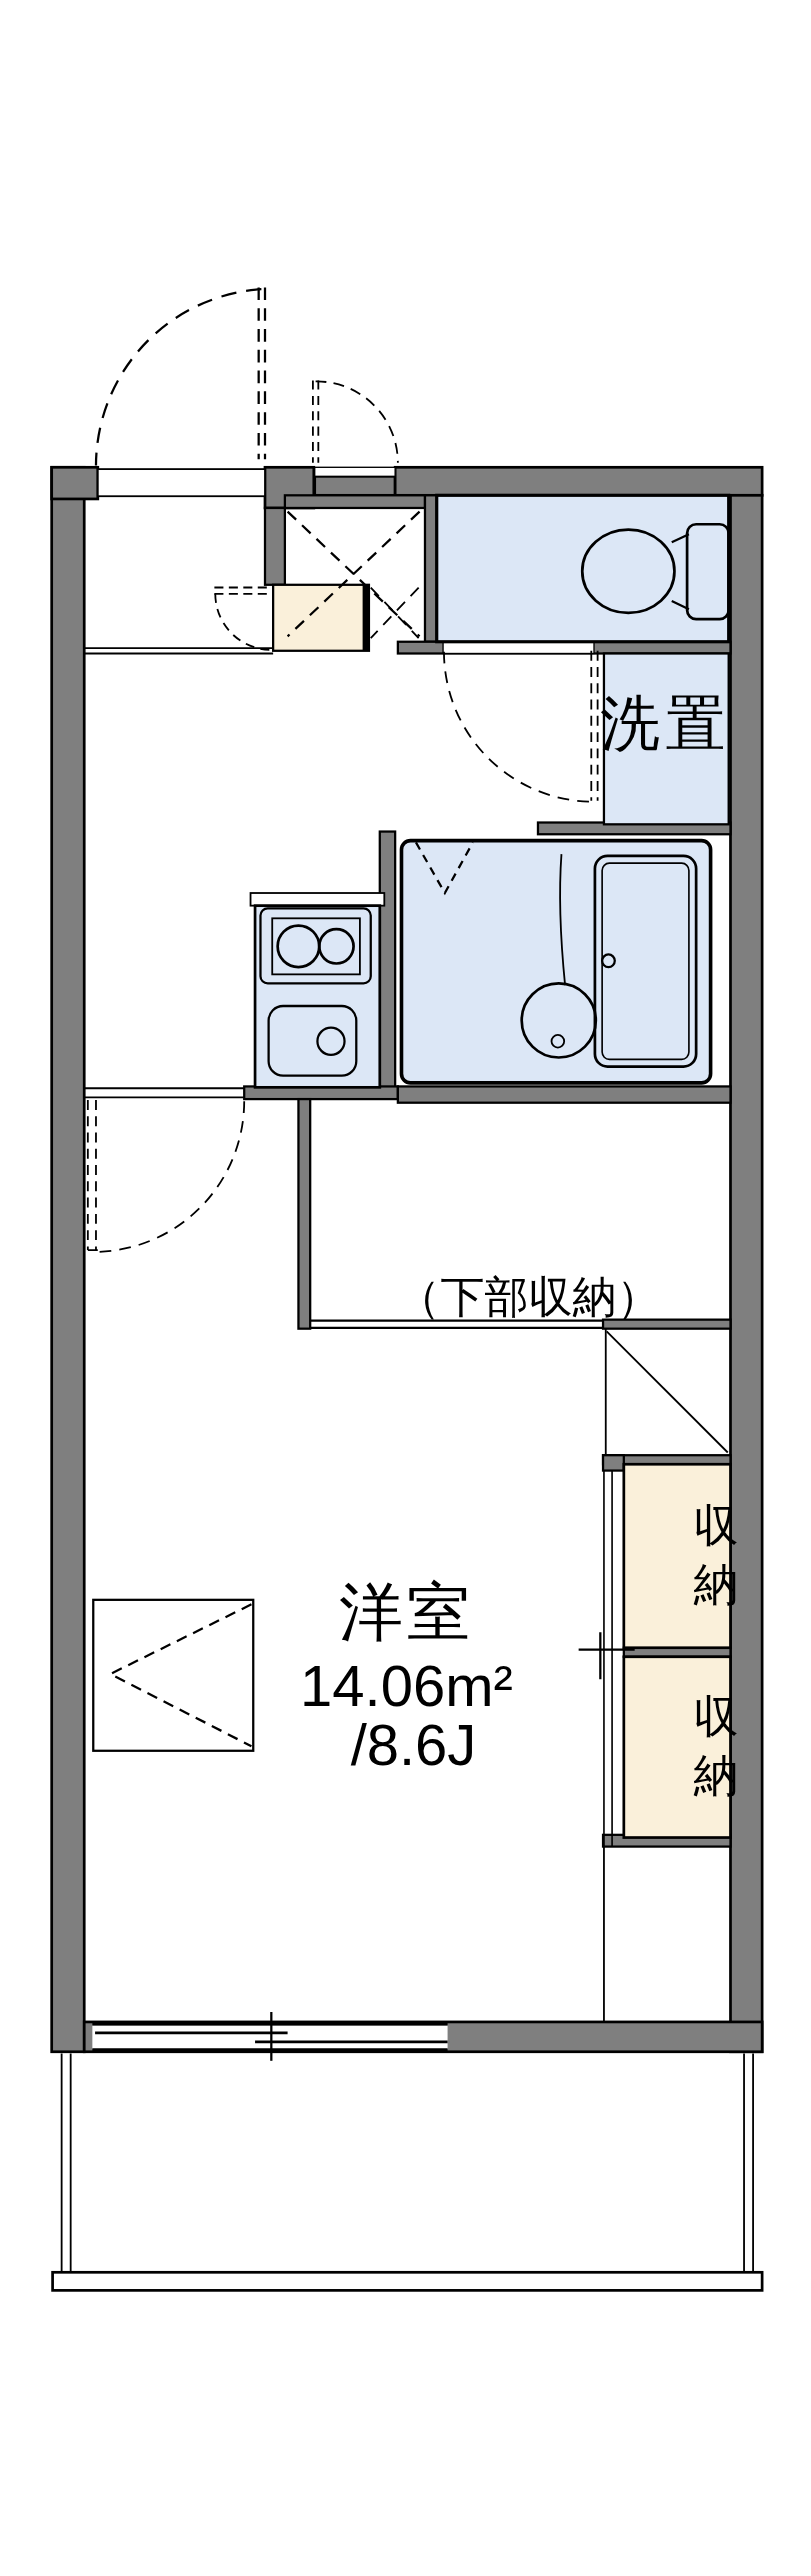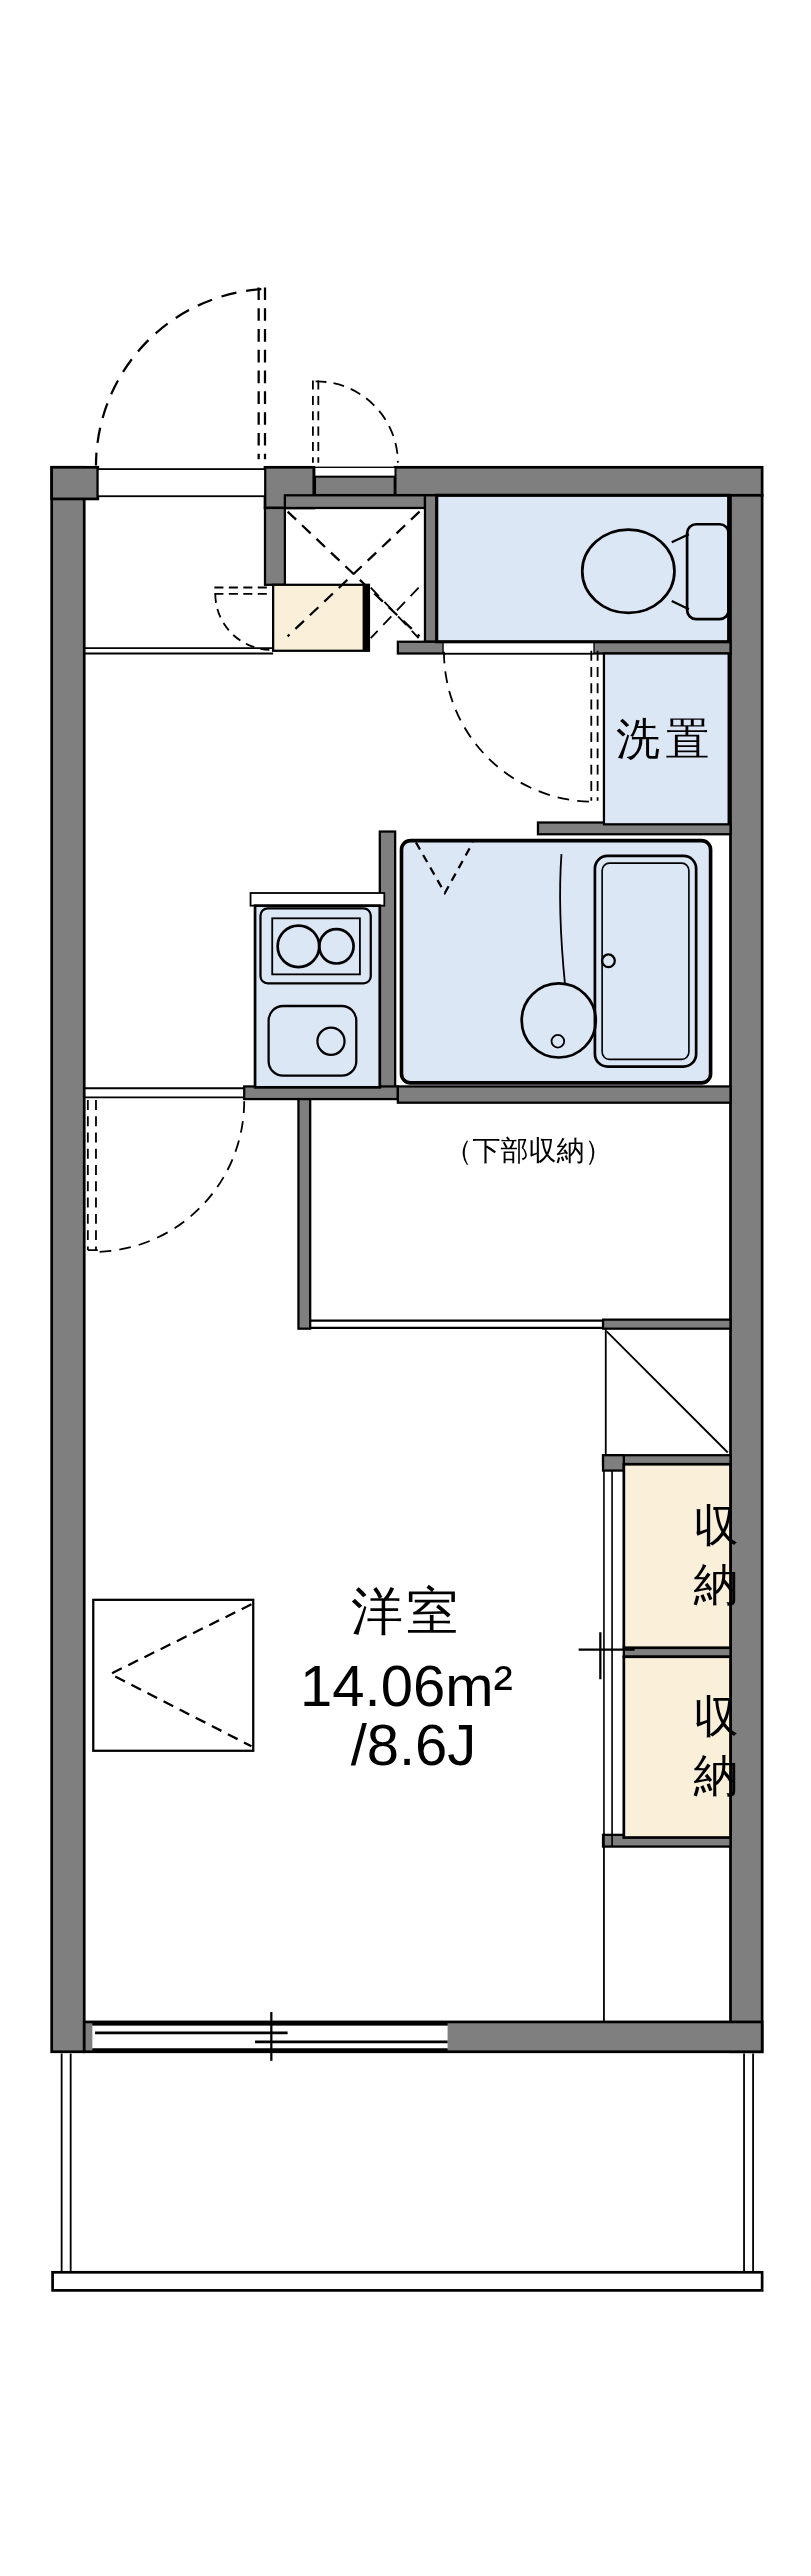--- a/index.html
+++ b/index.html
@@ -12,27 +12,27 @@
     overflow: hidden;
   }
   #plan-svg { position: absolute; left: 0; top: 0; }
   .lbl {
     position: absolute;
     color: #000000;
     text-align: center;
     white-space: nowrap;
     font-family: "Liberation Sans", sans-serif;
   }
-  .lbl-laundry   { left: 597px; top: 710px;  width: 137px; font-size: 44px; letter-spacing: 5.4px; }
+  .lbl-laundry   { left: 597px; top: 684px;  width: 137px; font-size: 60px; letter-spacing: 5.4px; }
   .lbl-bed1      { left: 334px; top: 1152px; width: 389px; font-size: 43px; letter-spacing: 1.8px; }
-  .lbl-bed2      { left: 334px; top: 1132px; width: 389px; font-size: 28px; }
+  .lbl-bed2      { left: 334px; top: 1268px; width: 389px; font-size: 44px; }
   .lbl-storage   { width: 52px; font-size: 45px; line-height: 1.3; white-space: normal; word-break: break-all; margin-left: 37px; }
   .lbl-storage1  { left: 653px; top: 1497px; }
   .lbl-storage2  { left: 653px; top: 1688px; }
-  .lbl-room      { left: 289px; top: 1569px; width: 235px; font-size: 52px; letter-spacing: 3.6px; margin-top: 8px; }
+  .lbl-room      { left: 289px; top: 1569px; width: 235px; font-size: 64px; letter-spacing: 3.6px; }
   .lbl-area-sqm  { left: 271px; top: 1652px; width: 271px; font-size: 58px; text-align: center; }
   .lbl-area-jo   { left: 278px; top: 1711px; width: 271px; font-size: 58px; }
 </style>
 </head>
 <body>
 
 <div id="stage">
 
   <svg id="plan-svg" width="812" height="2576" viewBox="0 0 898 2850">
 

